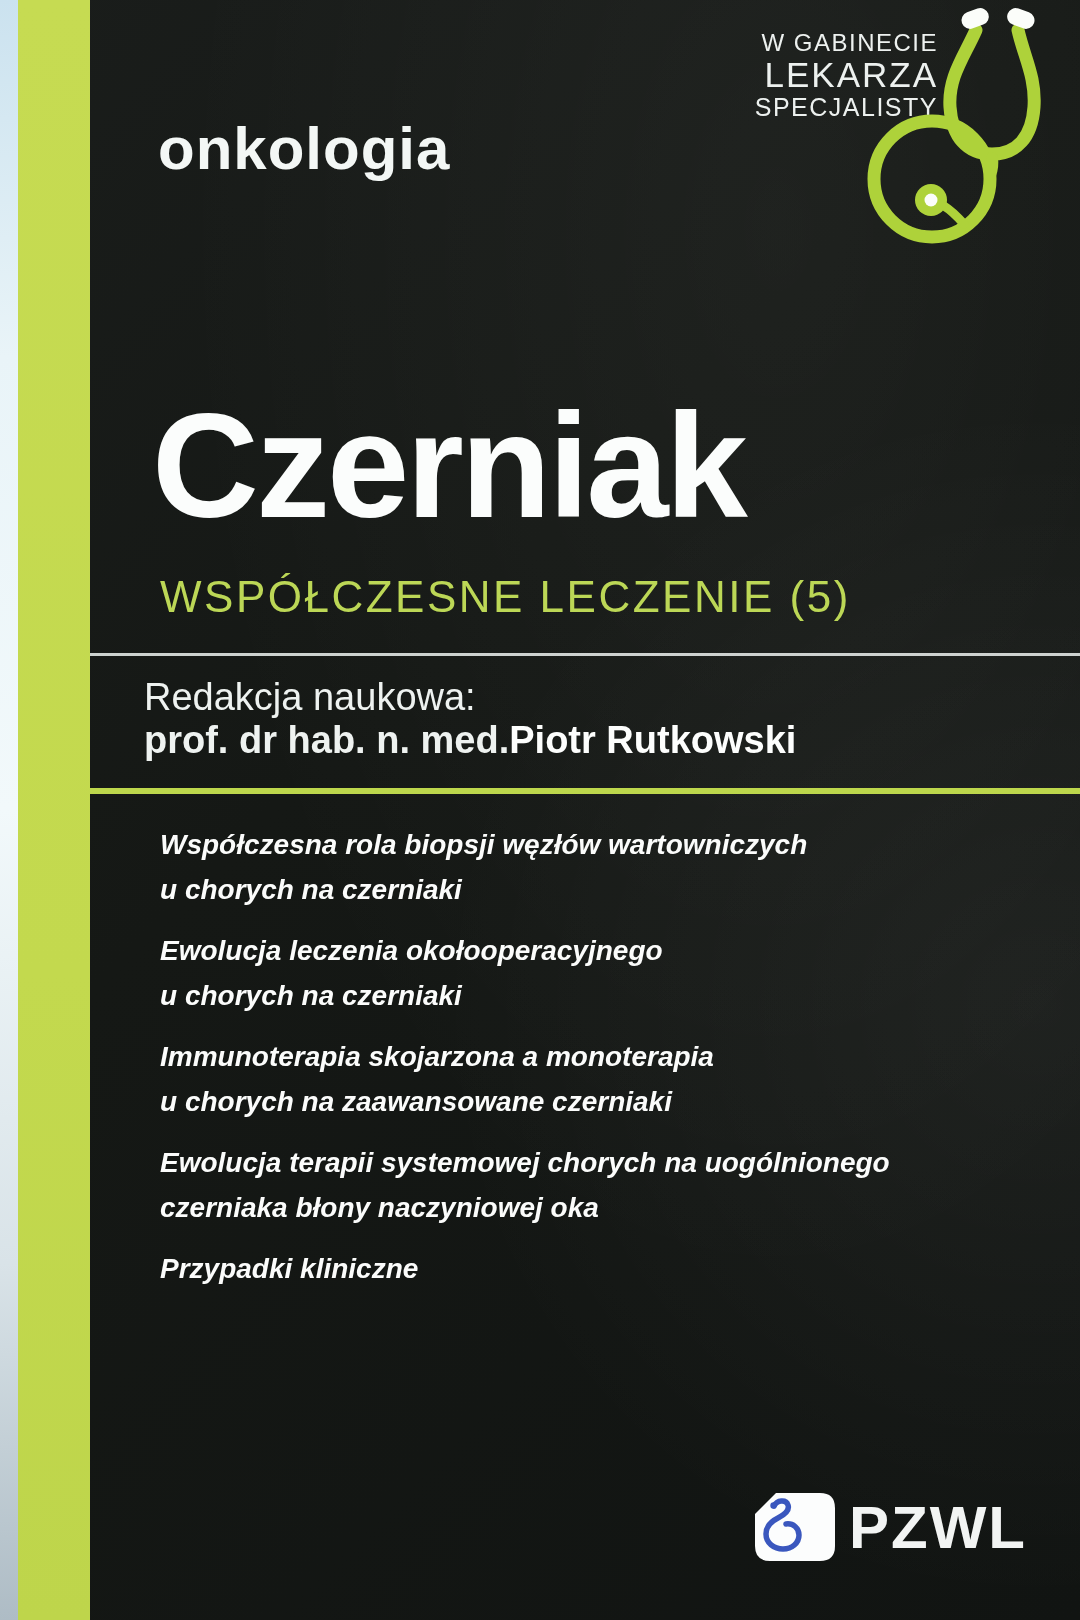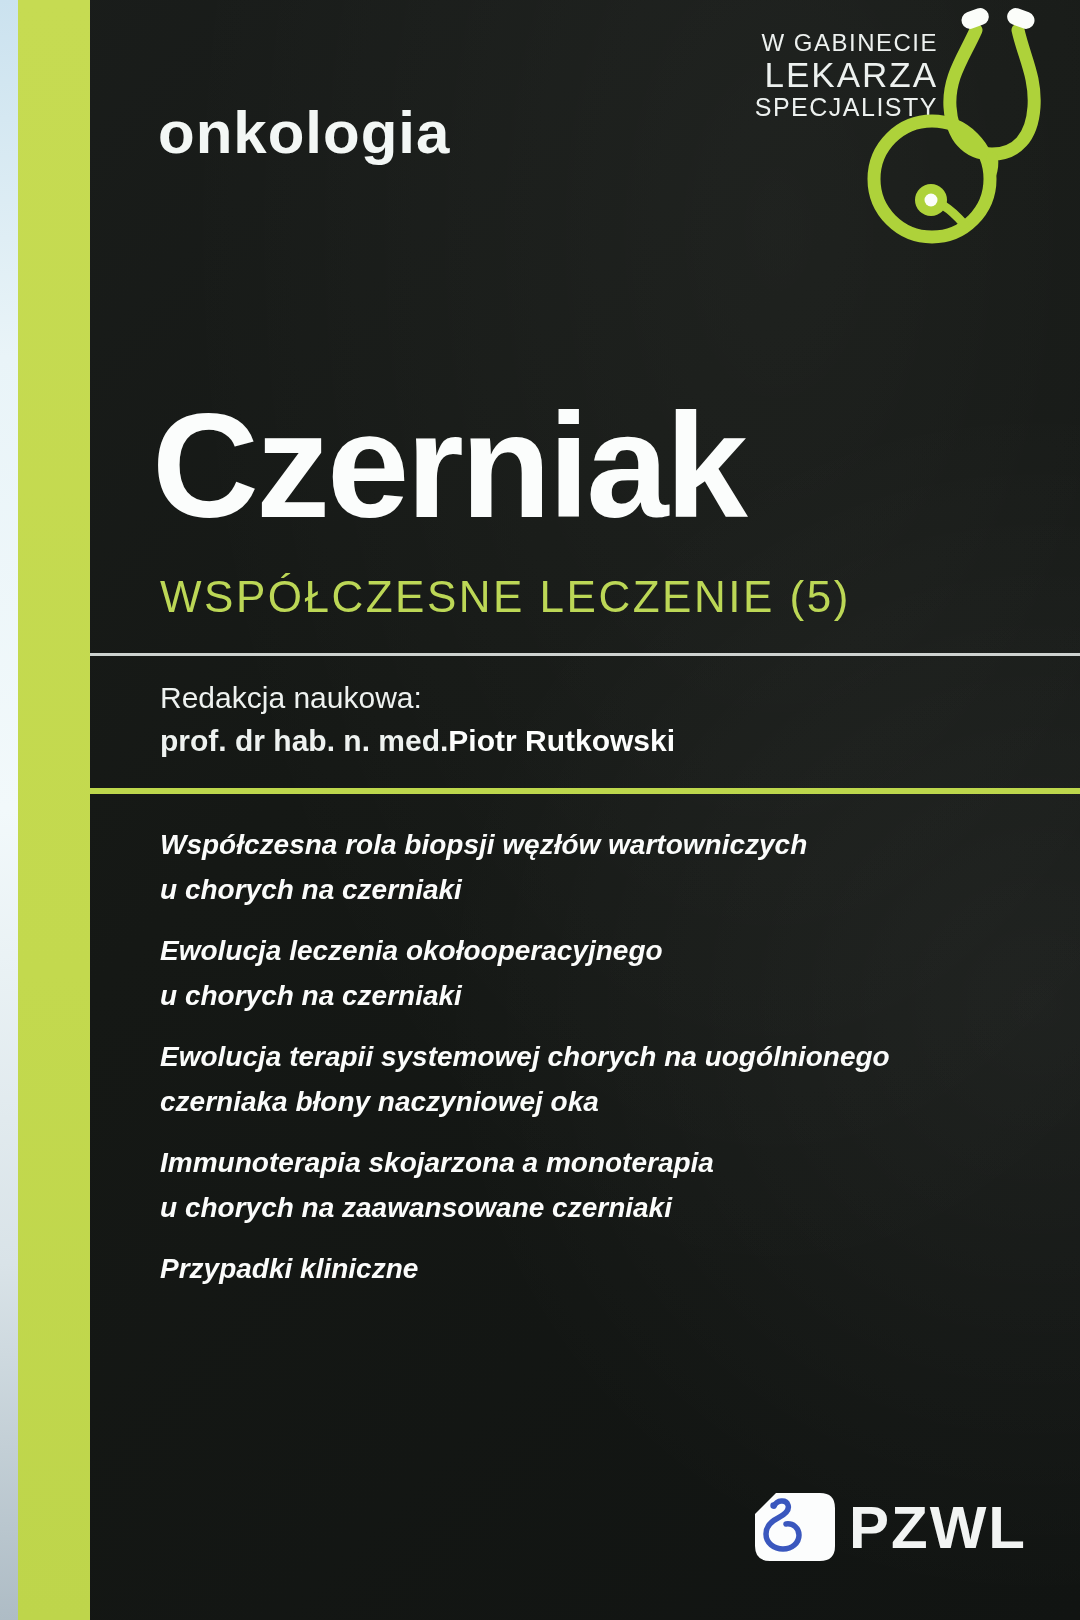--- a/index.html
+++ b/index.html
@@ -8,33 +8,33 @@
           radial-gradient(ellipse at 72% 14%, rgba(255,255,255,0.045), transparent 55%),
           radial-gradient(circle at 96% 62%, rgba(255,255,255,0.05), transparent 42%),
           linear-gradient(135deg,#1a1d1b 0%,#151815 40%,#111412 100%);
         font-family:"Liberation Sans",sans-serif;}
   
   .edge-strip{position:absolute;left:0;top:0;width:18px;height:100%;
         background:linear-gradient(180deg,#cbe2ef 0%,#e9f4f8 22%,#f2f9fb 50%,#d9e3e8 78%,#aebcc5 100%);}
   
   .spine-stripe{position:absolute;left:18px;top:0;width:72px;height:100%;
         background:linear-gradient(180deg,#c6db52 0%,#c3d94e 60%,#bed54b 100%);}
-  .series{position:absolute;left:158px;top:98px;font-size:60px;font-weight:700;
+  .series{position:absolute;left:158px;top:114px;font-size:60px;font-weight:700;
         color:#f3f7f5;letter-spacing:1px;}
   .brand{position:absolute;top:30px;right:142px;text-align:right;color:#edf1ef;line-height:1.08;}
   .brand .b1{font-size:24px;letter-spacing:1.5px;}
   .brand .b2{font-size:35px;letter-spacing:2px;}
   .brand .b3{font-size:25px;letter-spacing:1.5px;}
   .steth{position:absolute;left:852px;top:2px;width:216px;height:246px;}
   .title{position:absolute;left:152px;top:392px;font-size:148px;font-weight:700;
         color:#fbfdfc;letter-spacing:-3px;line-height:1;}
   .subtitle{position:absolute;left:160px;top:572px;font-size:44px;font-weight:400;
         color:#bcd756;letter-spacing:2.5px;}
   .rule-white{position:absolute;left:90px;right:0;top:653px;height:3px;background:#dde2e0;opacity:.92;}
-  .editors{position:absolute;left:160px;top:676px;color:#eef2f0;font-size:30px;line-height:43px;font-weight:400;}
+  .editors{position:absolute;left:144px;top:676px;color:#eef2f0;font-size:38px;line-height:43px;font-weight:400;}
   .editors .name{font-weight:700;color:#fdfefd;text-align:center;}
   .editors .degrees{font-weight:bold;}
   .rule-green{position:absolute;left:90px;right:0;top:788px;height:6px;background:#bdd74c;}
   .topics{position:absolute;left:160px;top:822px;right:30px;color:#fbfcfb;
         font-size:28px;font-weight:600;line-height:45px;font-style:italic;}
   .topic{margin-bottom:16px;}
   .pzwl{position:absolute;left:754px;top:1492px;display:flex;align-items:center;height:70px;}
   .pzwl-badge{width:82px;height:70px;flex:0 0 auto;}
   .pzwl-name{margin-left:13px;font-family:Liberation Sans, sans-serif;font-size:60px;
         font-weight:700;color:#f2f4f3;letter-spacing:2px;}
@@ -83,26 +83,26 @@
   <div class="topics">
     <div class="topic">
       <div>Współczesna rola biopsji węzłów wartowniczych</div>
       <div>u chorych na czerniaki</div>
     </div>
     <div class="topic">
       <div>Ewolucja leczenia okołooperacyjnego</div>
       <div>u chorych na czerniaki</div>
     </div>
     <div class="topic">
+      <div>Immunoterapia skojarzona a monoterapia</div>
+      <div>u chorych na zaawansowane czerniaki</div>
+    </div>
+    <div class="topic">
       <div>Ewolucja terapii systemowej chorych na uogólnionego</div>
       <div>czerniaka błony naczyniowej oka</div>
-    </div>
-    <div class="topic">
-      <div>Immunoterapia skojarzona a monoterapia</div>
-      <div>u chorych na zaawansowane czerniaki</div>
     </div>
     <div class="topic">
       <div>Przypadki kliniczne</div>
     </div>
   </div>
 
   <div class="pzwl">
     <svg class="pzwl-badge" viewBox="0 0 82 70" xmlns="http://www.w3.org/2000/svg">
       <path d="M22,1 H66 Q81,1 81,16 V54 Q81,69 66,69 H16 Q1,69 1,54 V22 Z" fill="#fcfdfd"></path>
       <g>

